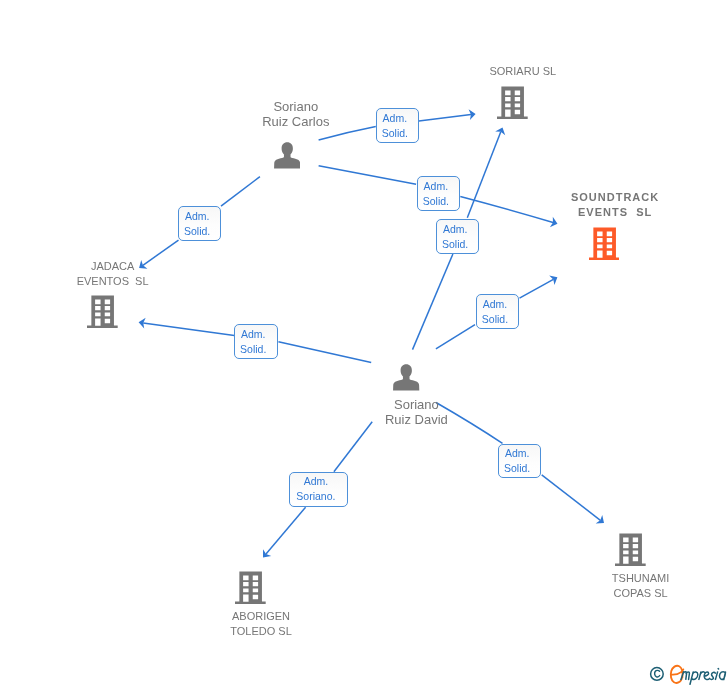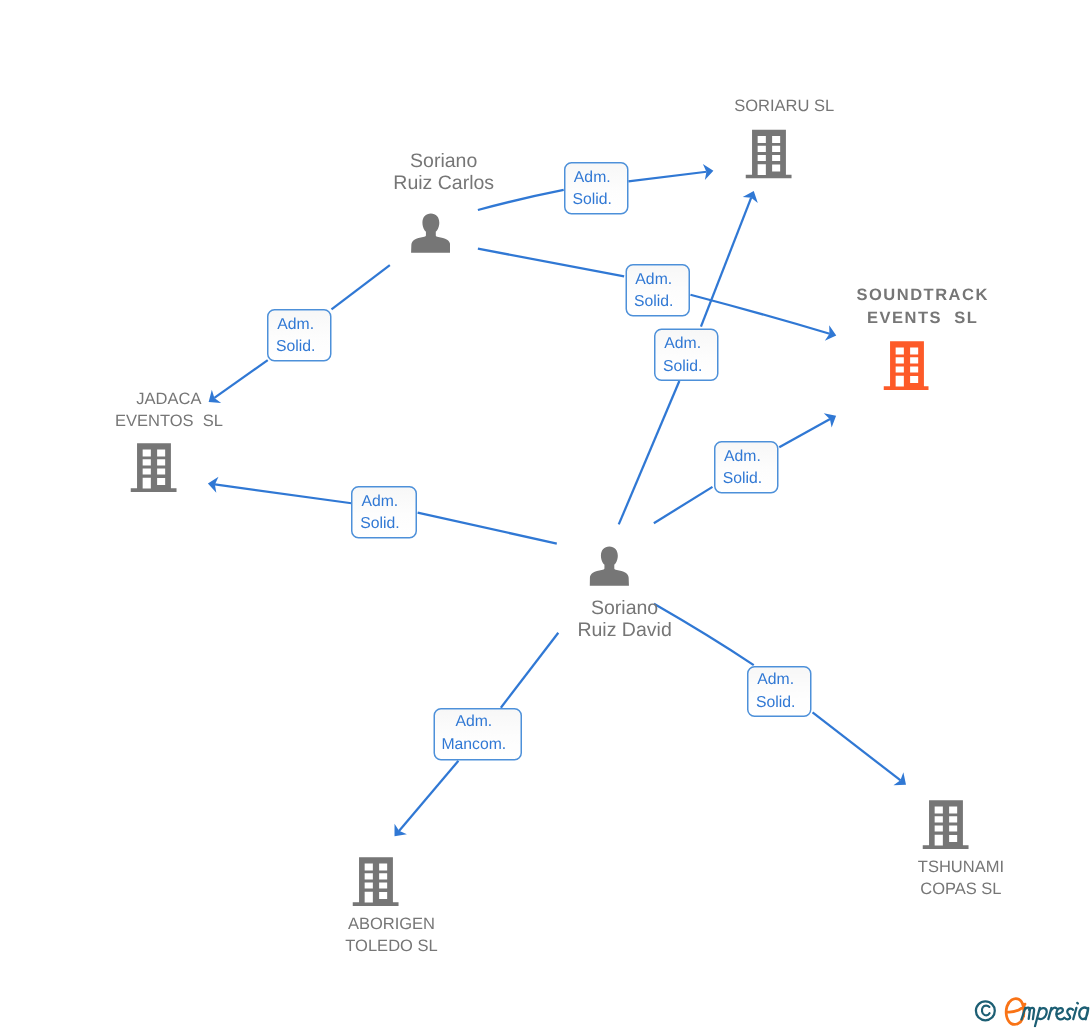--- a/index.html
+++ b/index.html
@@ -121,21 +121,21 @@
       <div class="rel-box" style="left: 233.9px; top: 324.3px; width: 43.7px; height: 34.7px;">
         <div>Adm.</div>
         <div>Solid.</div>
       </div>
       <div class="rel-box" style="left: 497.8px; top: 443.8px; width: 43.7px; height: 34.7px;">
         <div>Adm.</div>
         <div>Solid.</div>
       </div>
       <div class="rel-box" style="left: 288.8px; top: 472px; width: 59.2px; height: 34.7px;">
         <div>Adm.</div>
-        <div>Mancom.</div>
+        <div>Soriano.</div>
       </div>
     </div>
 
   <div class="watermark" style="left:649px;top:663px;">
     <svg width="79" height="22" viewBox="0 0 79 22">
       <g stroke="#1d5f74">
         <circle cx="7.9" cy="10.9" r="6.3" fill="none" stroke="inherit" stroke-width="1.5"></circle>
         <path d="M10.6 8.3 C9.5 7.1 7.2 7.0 6.2 8.5 C5.2 10.0 5.5 13.0 7.4 13.7 C8.9 14.2 10.1 13.5 10.7 12.5" fill="none" stroke="inherit" stroke-width="1.45" stroke-linecap="round"></path>
       </g>
       <g>

